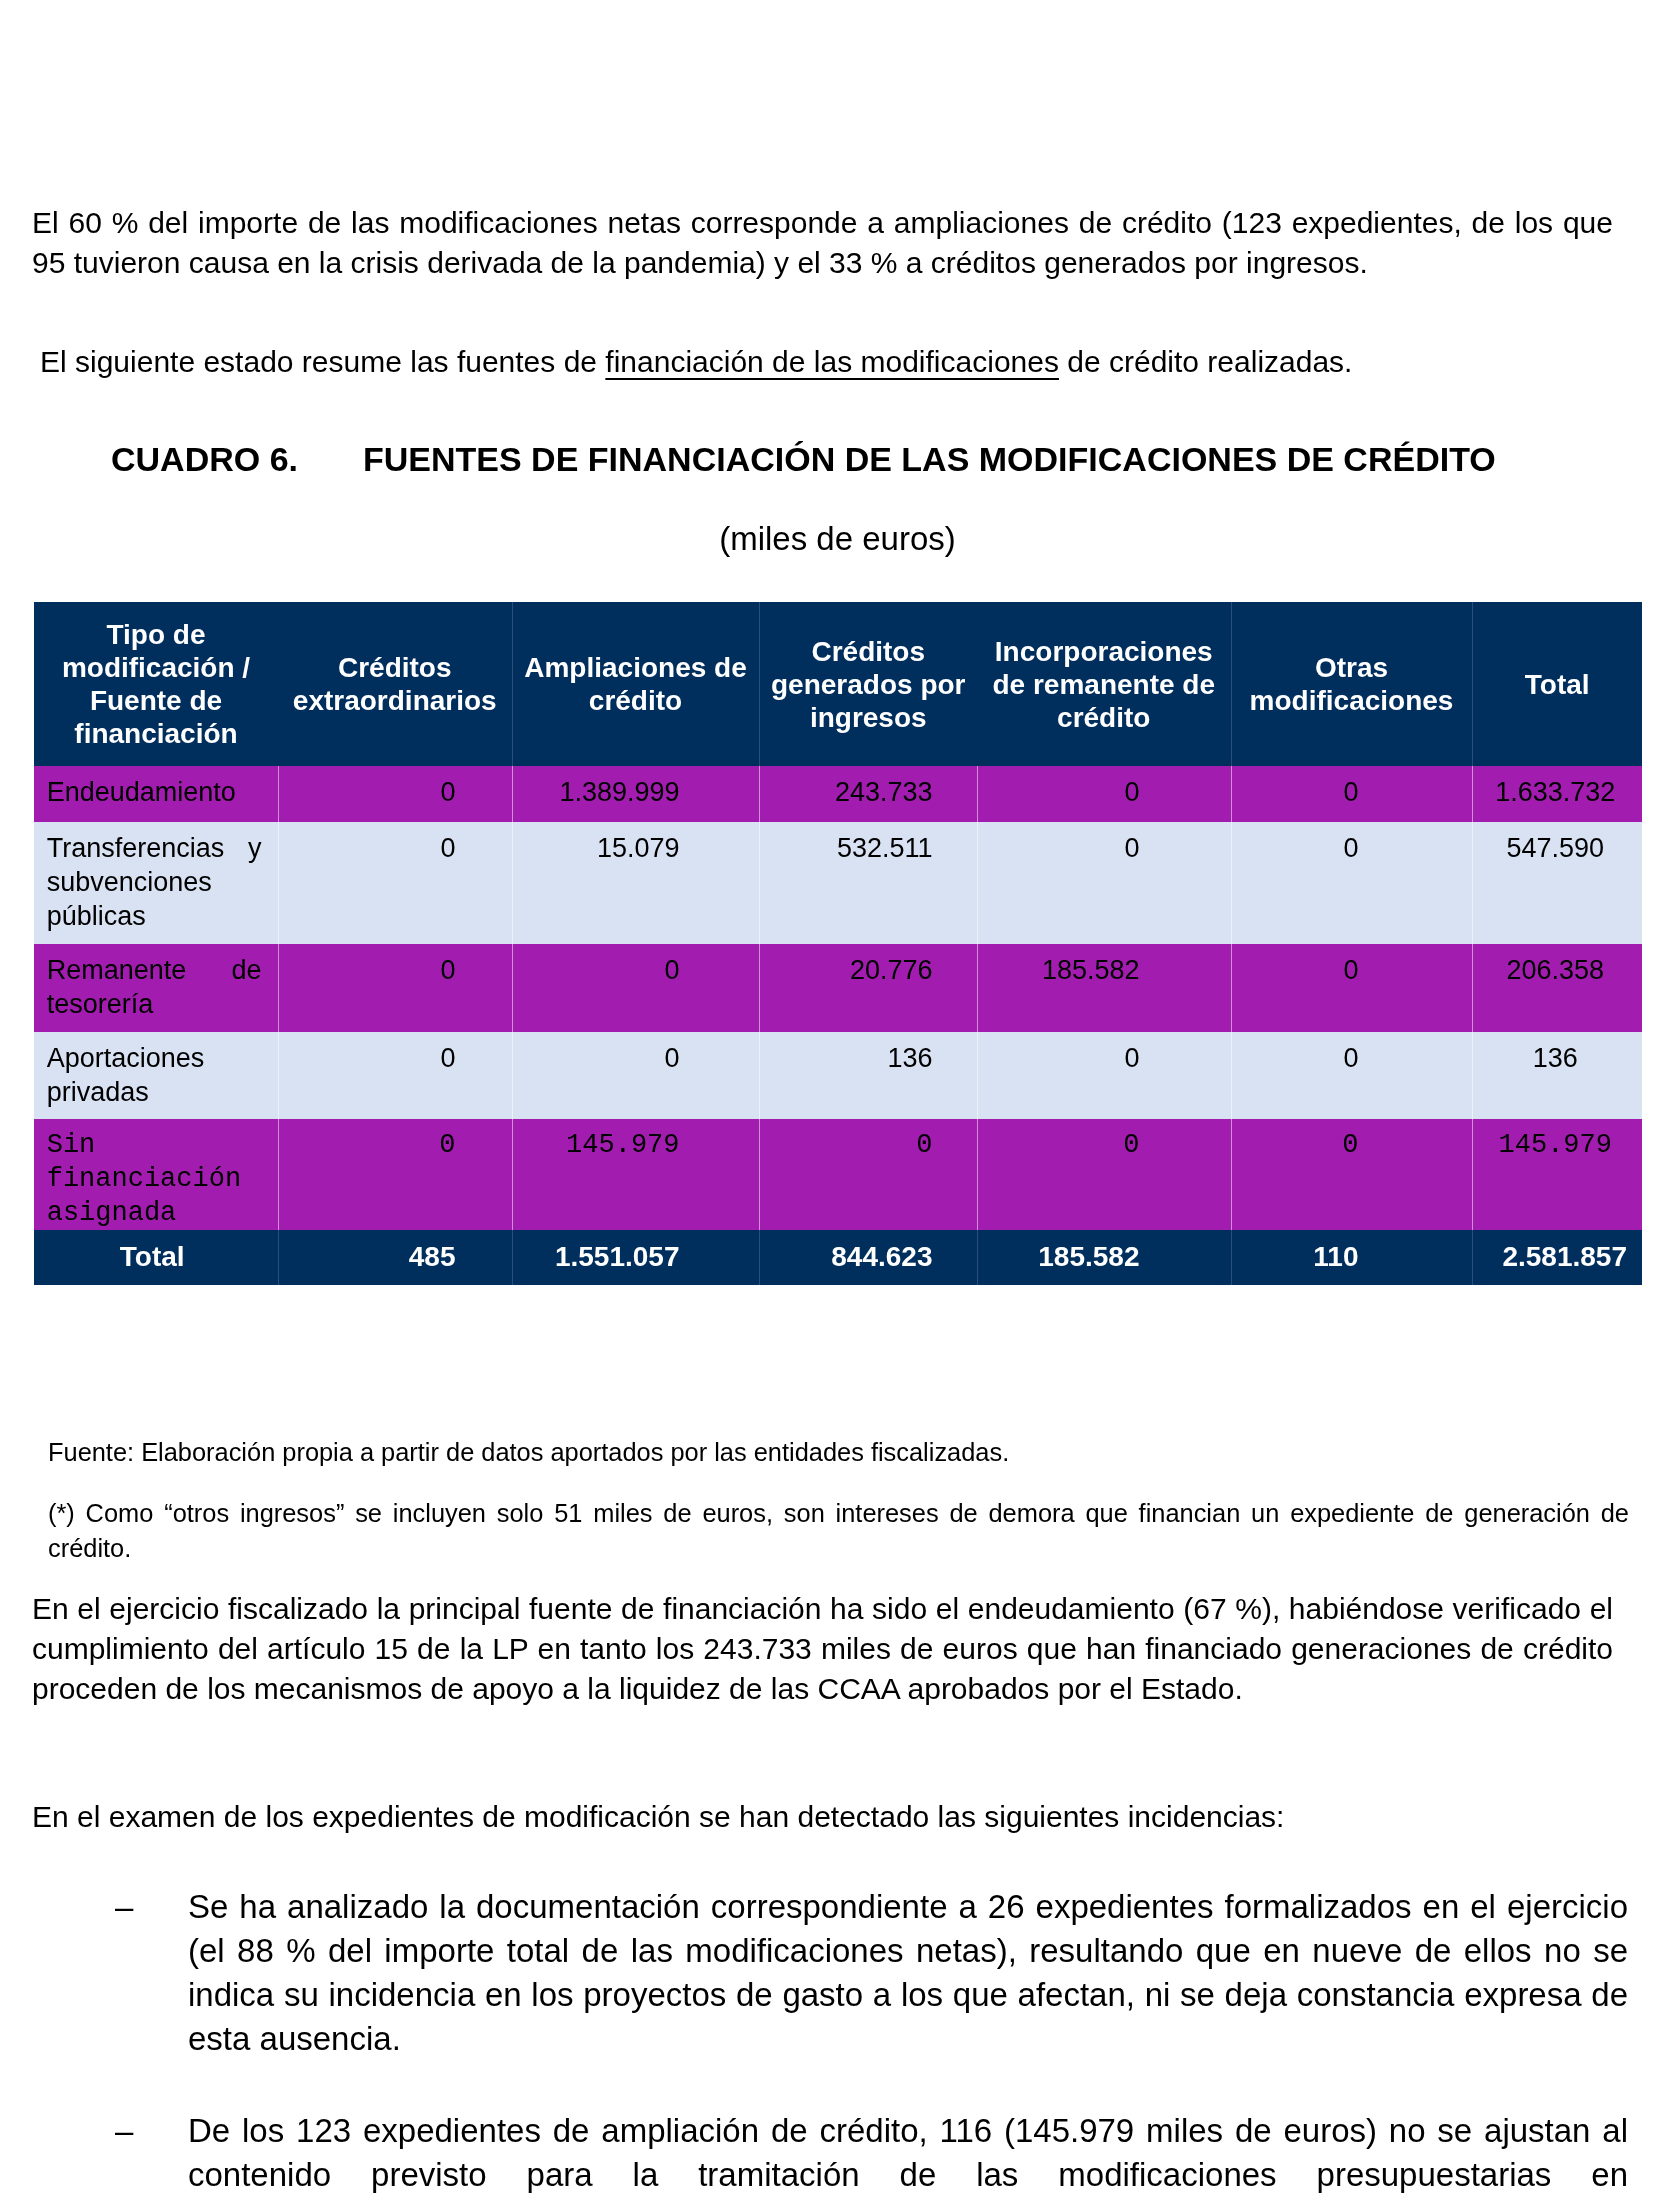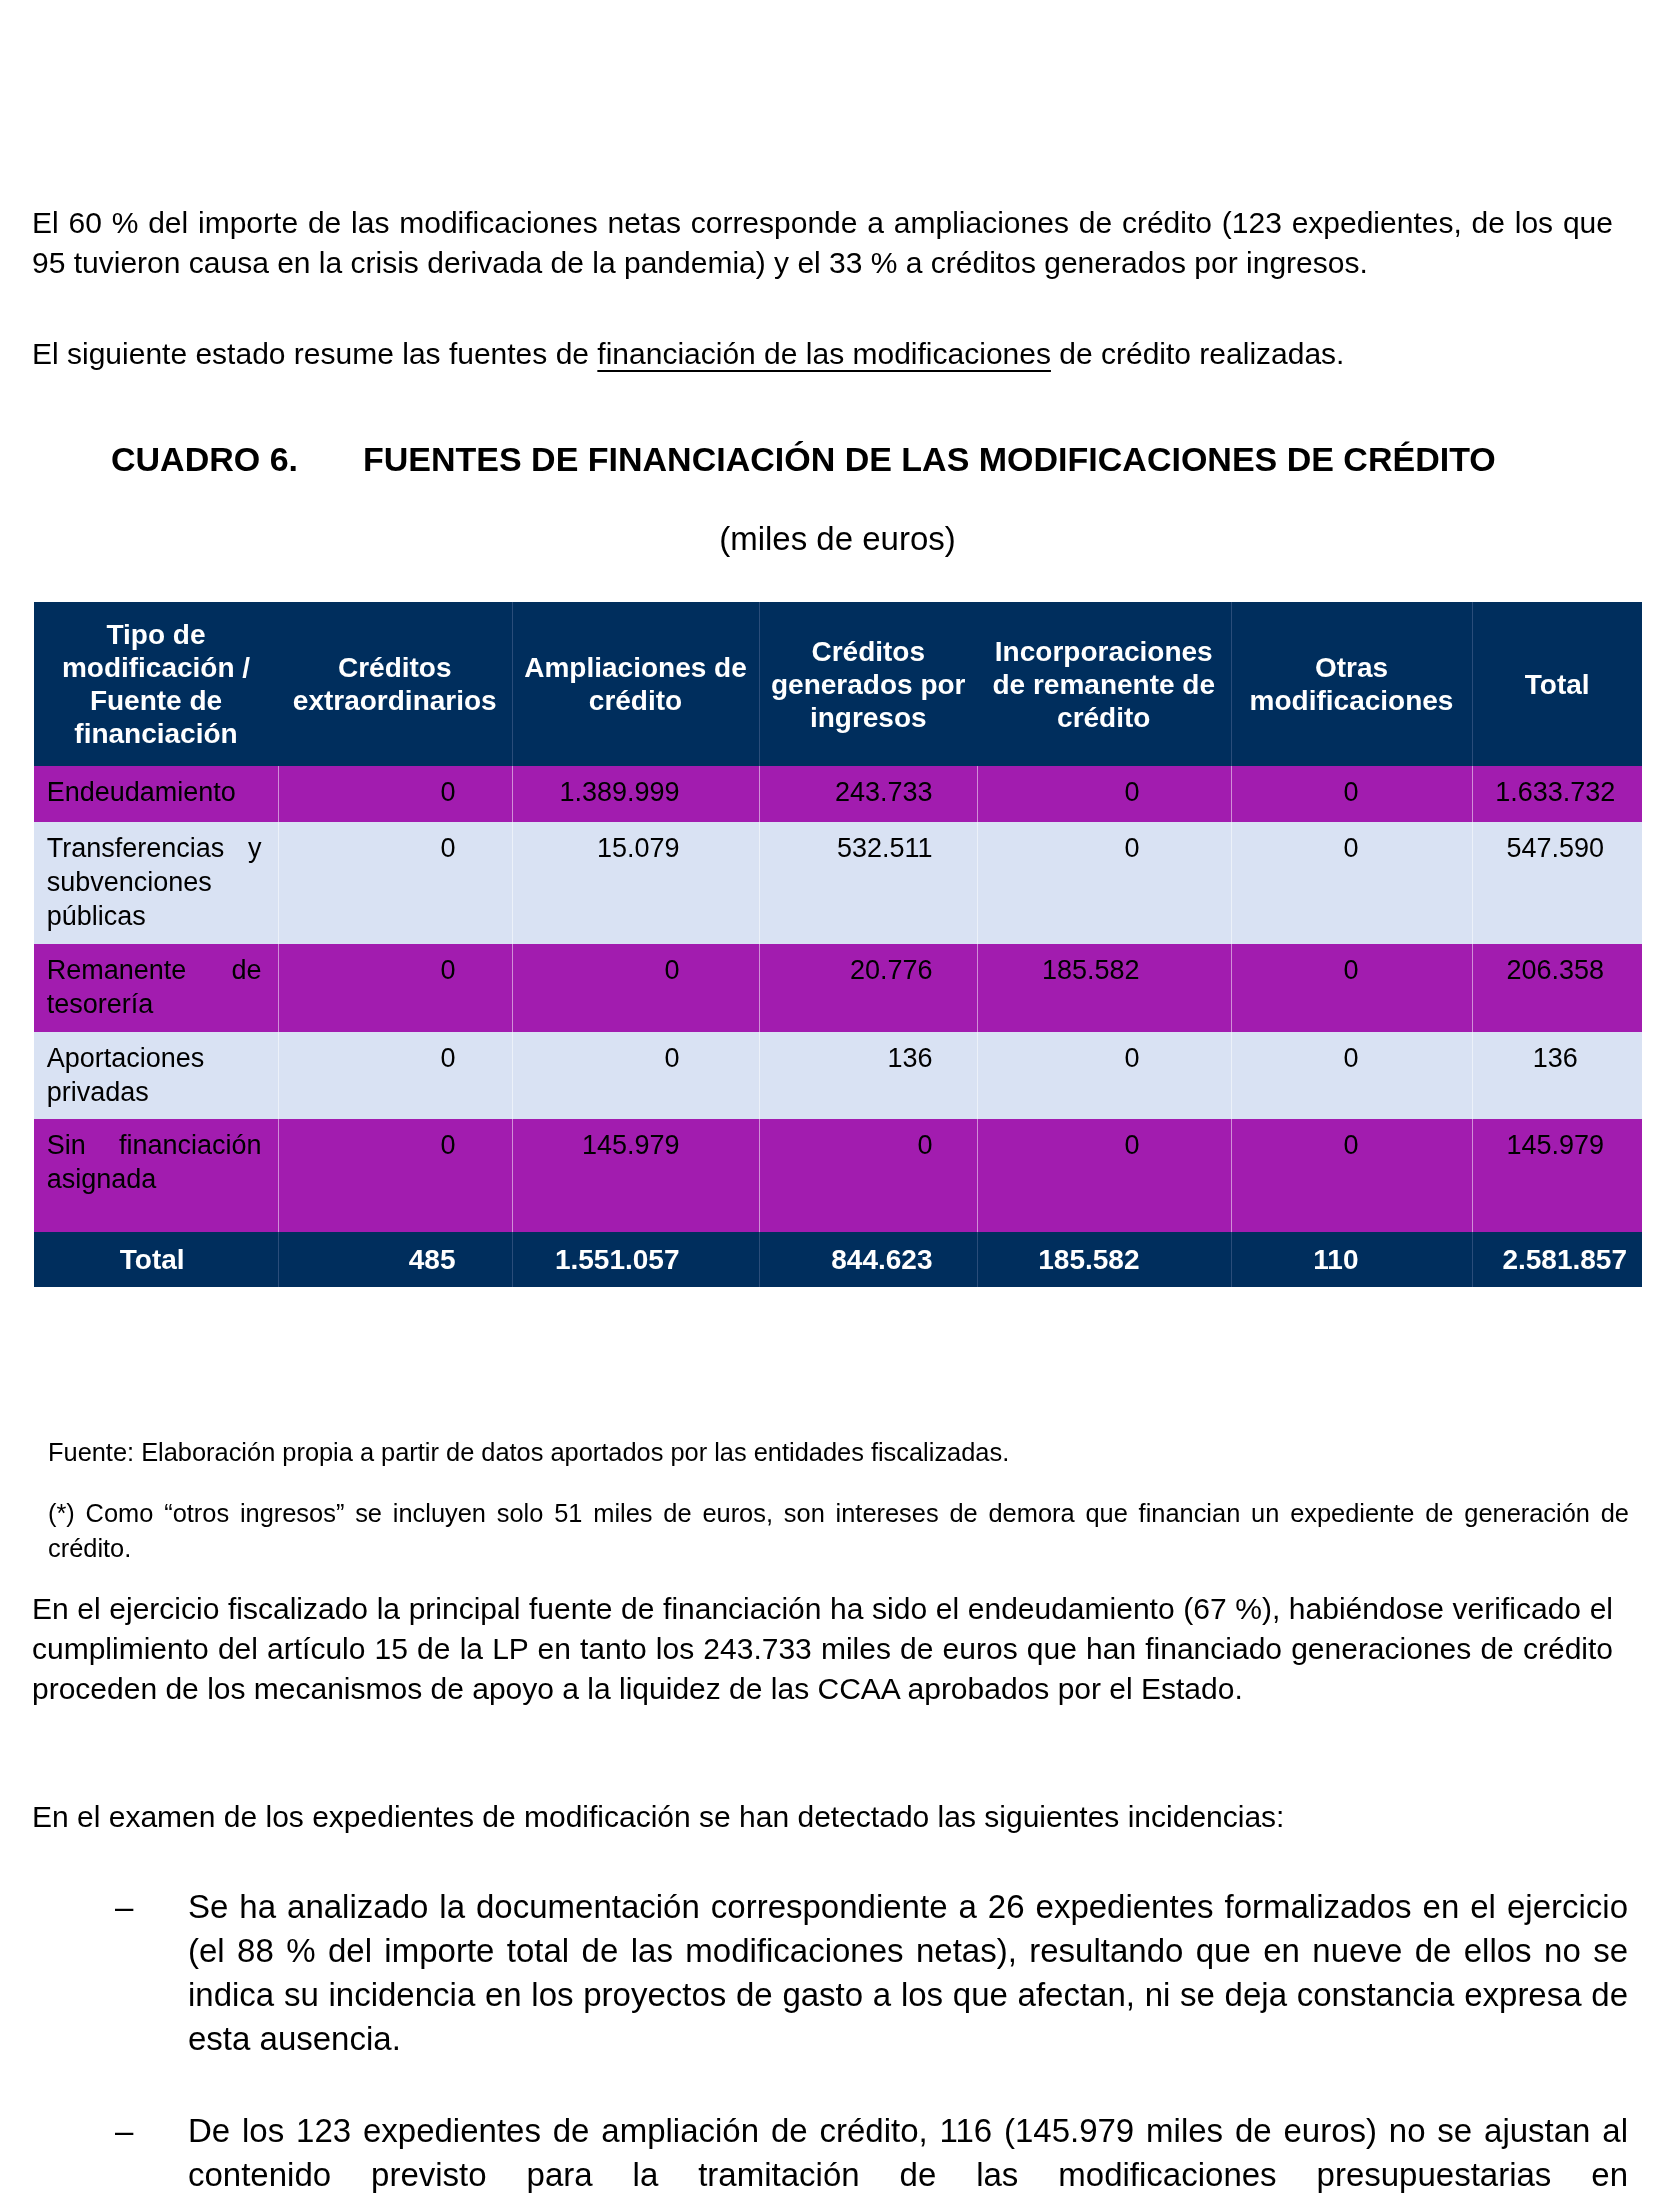--- a/index.html
+++ b/index.html
@@ -72,21 +72,21 @@
   .bullet { position: absolute; left: 0; width: 1675px; font-size: 33px; line-height: 44px; }
   .bullet .dash { position: absolute; left: 115px; top: 0; }
   .bullet .btext { position: absolute; left: 188px; width: 1440px; text-align: justify; text-align-last: left; }
   .bullet.cont .btext { text-align-last: justify; }
 </style>
 </head>
 <body>
 
 <p class="para" style="top:173px;">El 60 % del importe de las modificaciones netas corresponde a ampliaciones de crédito (123 expedientes, de los que 95 tuvieron causa en la crisis derivada de la pandemia) y el 33 % a créditos generados por ingresos.</p>
 
-<p class="para single" style="top:334px; margin:0;"><span>El siguiente estado resume las fuentes de </span><u>financiación de las modificaciones</u><span> de crédito realizadas.</span></p>
+<p class="para single" style="top:334px; margin:8px;"><span>El siguiente estado resume las fuentes de </span><u>financiación de las modificaciones</u><span> de crédito realizadas.</span></p>
 
 <div class="heading"><span class="num">CUADRO 6.</span><span>FUENTES DE FINANCIACIÓN DE LAS MODIFICACIONES DE CRÉDITO</span></div>
 
 <div class="units">(miles de euros)</div>
 
 <table class="fin">
   <colgroup>
     <col class="c0">
       <col class="c1">
       <col class="c2">
@@ -136,21 +136,21 @@
     </tr>
     <tr class="alt" style="height:87px;">
       <td class="lbl">Aportaciones privadas</td>
       <td class="c1">0</td>
       <td class="c2">0</td>
       <td class="c3">136</td>
       <td class="c4">0</td>
       <td class="c5">0</td>
       <td class="c6">136</td>
     </tr>
-    <tr class="white" style="height:113px;">
+    <tr class="white" style="height:84px;font-family:Liberation Mono, monospace;">
       <td class="lbl">Sin financiación asignada</td>
       <td class="c1">0</td>
       <td class="c2">145.979</td>
       <td class="c3">0</td>
       <td class="c4">0</td>
       <td class="c5">0</td>
       <td class="c6">145.979</td>
     </tr>
   </tbody>
   <tfoot>

